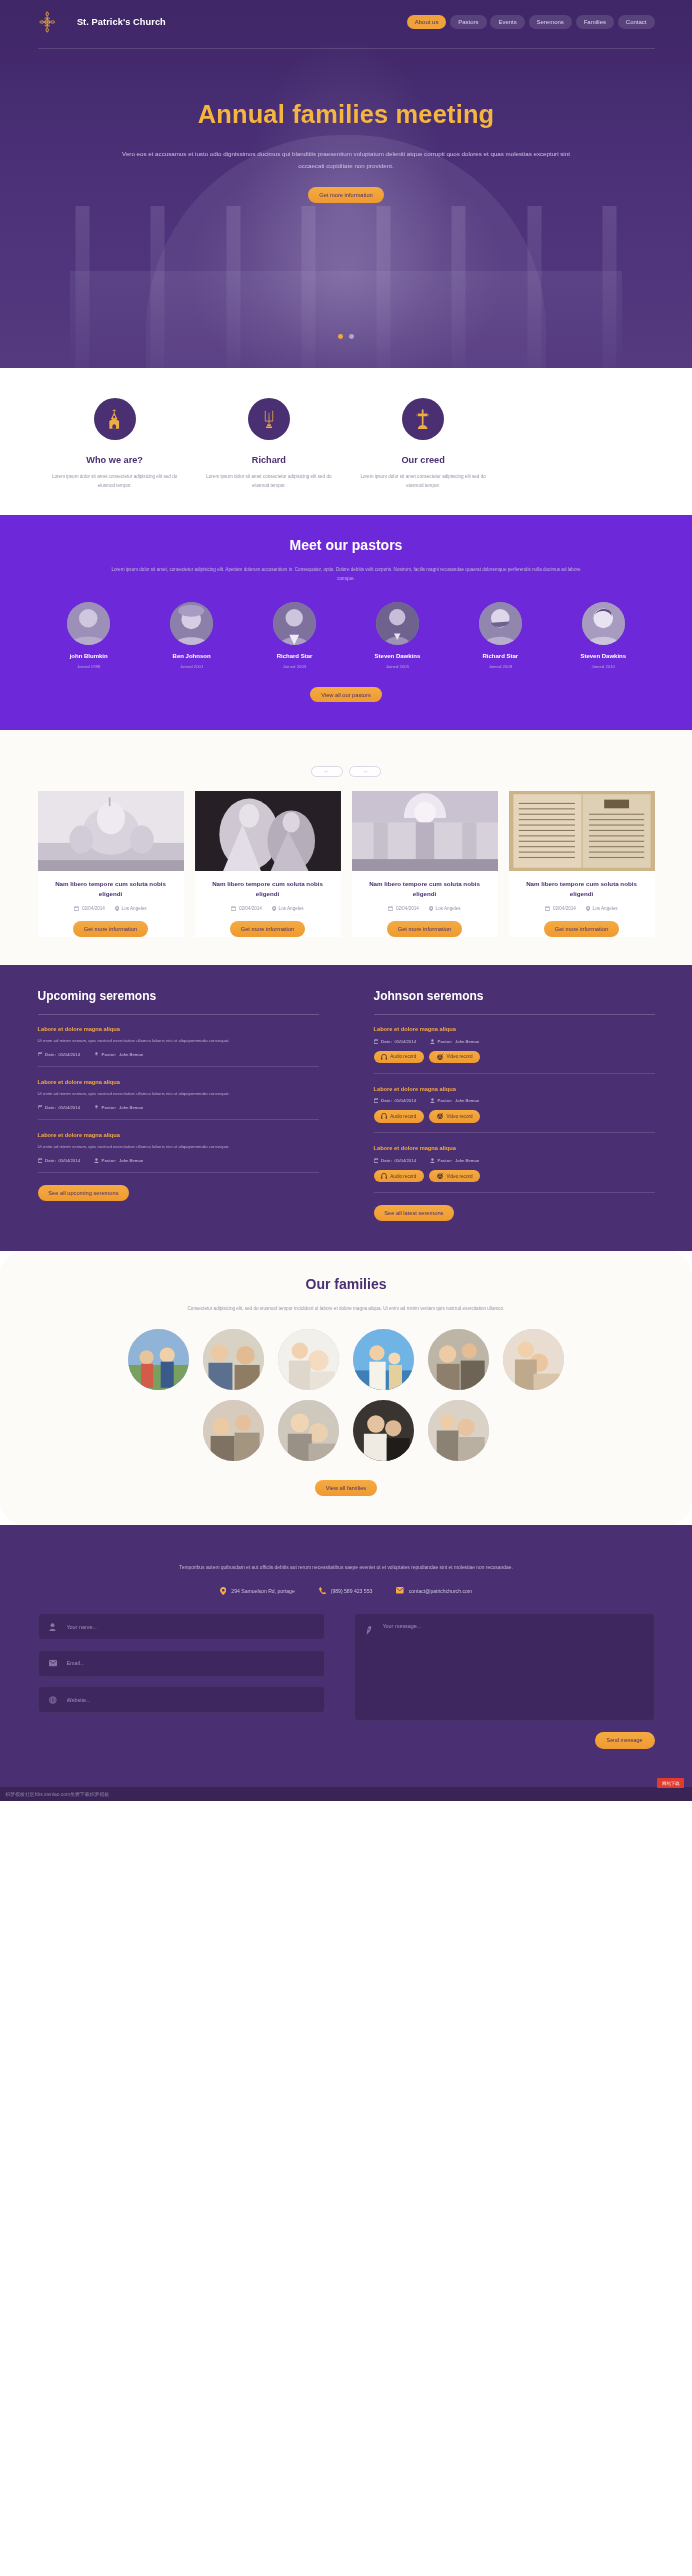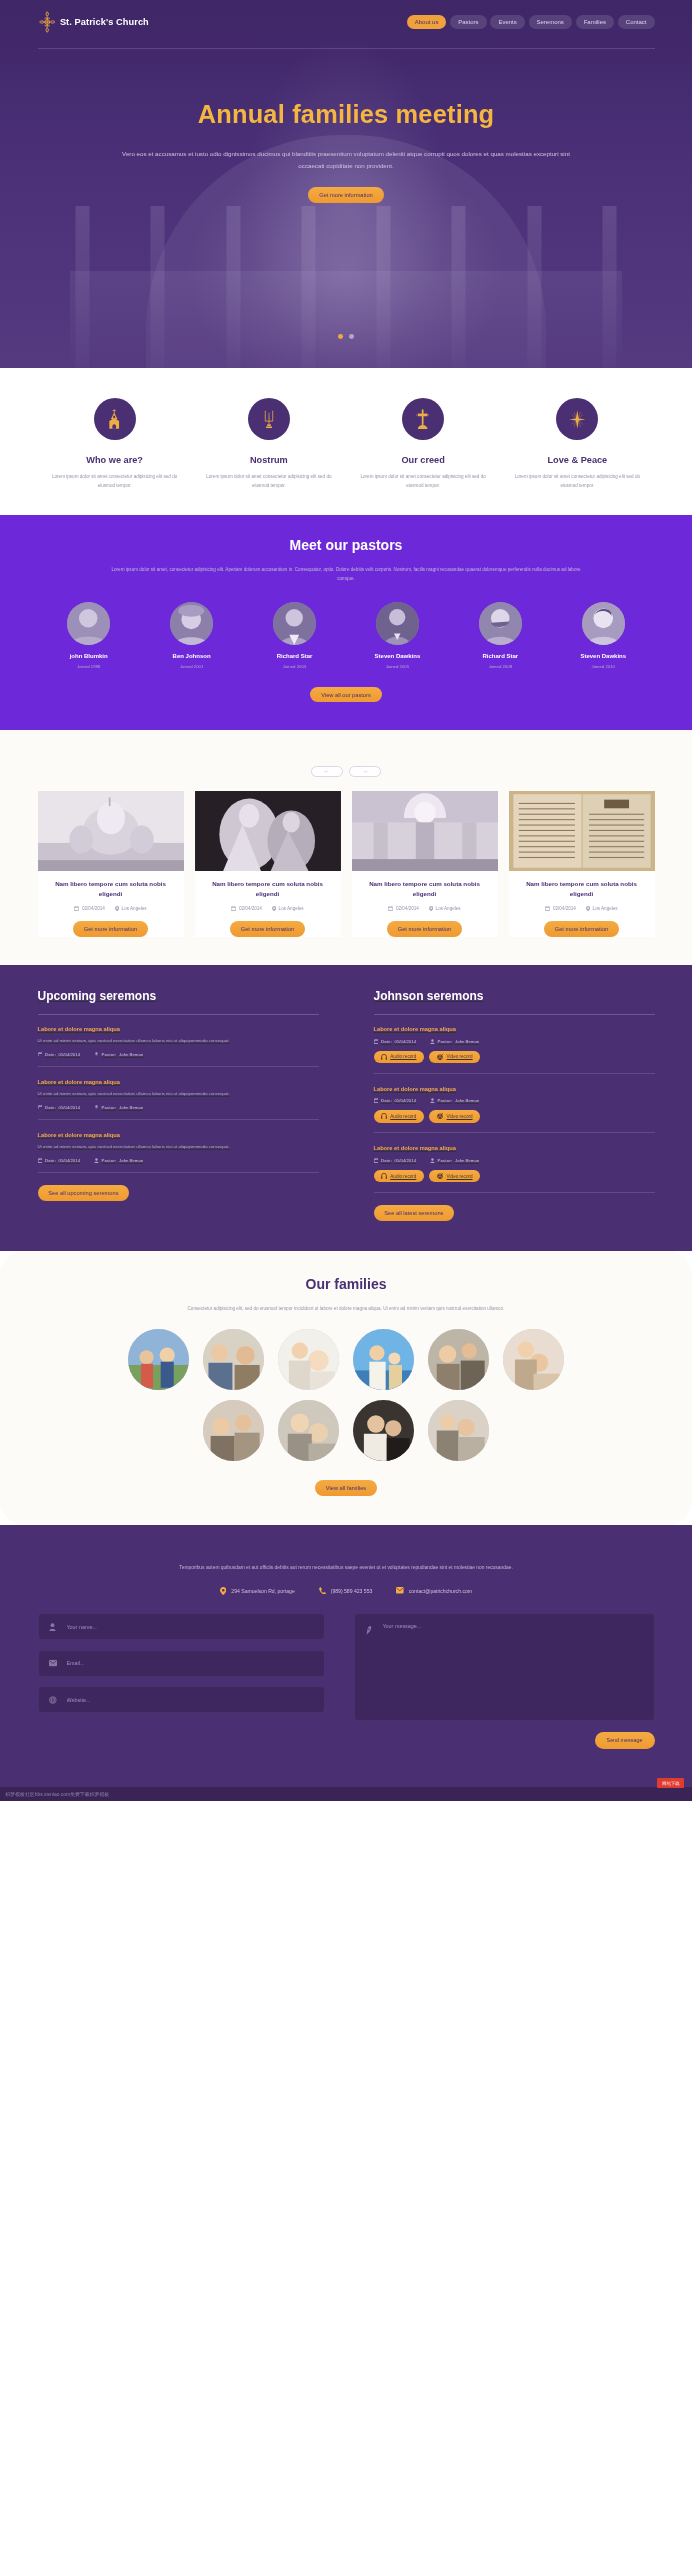--- a/index.html
+++ b/index.html
@@ -46,21 +46,21 @@
     position:absolute; bottom:0; left:50%; transform:translateX(-50%);
     width: 541px; height: 162px; display:flex; justify-content:space-between;
     opacity:.25;
   }
   .hero-cols span { width: 14px; background: linear-gradient(180deg, rgba(225,218,240,.55), rgba(225,218,240,.10)); }
 
   .nav {
     position: relative; z-index: 4;
     height: 44px; display:flex; align-items:center;
   }
-  .brand { display:flex; align-items:center; gap:4px; }
+  .brand { display:flex; align-items:center; gap:21px; }
   .brand-mark { width:18.4px; height:24px; }
   .brand-name {
     color:#fff; font-size:9.2px; font-weight:bold; letter-spacing:0.1px;
     white-space: nowrap;
   }
   .menu { margin-left:auto; display:flex; gap:3.8px; }
   .menu a {
     display:block; padding:3.8px 8px; border-radius:8.7px;
     background: rgba(255,255,255,0.13);
     color:#ded6ec; font-size:6px; text-decoration:none;
@@ -128,21 +128,21 @@
   .event-card { width:146px; background:#fff; }
   .event-img { width:146px; height:80px; overflow:hidden; position:relative; }
   .event-body { padding:8.7px 5.4px 0; text-align:center; }
   .event-title { color:#4a2f72; font-size:6.2px; font-weight:bold; line-height:1.55; }
   .event-meta { margin-top:7.6px; color:#9b93ab; font-size:4.6px; display:flex; justify-content:center; gap:9.7px; align-items:center; }
   .event-meta span { display:inline-flex; align-items:center; gap:2.7px; }
   .event-cta { margin-top:9.7px; text-align:center; }
 
   
   .sermons { background:#4a2f72; padding:24px 0 30px; }
-  .sermon-cols { display:flex; justify-content:space-between;text-decoration:underline; }
+  .sermon-cols { display:flex; justify-content:space-between; }
   .sermon-col { width:281px; }
   .sermon-col h2 { color:#fff; font-size:12px; font-weight:bold; }
   .sermon-rule { height:0.5px; background:rgba(255,255,255,.2); margin:10.8px 0 0; }
   .sermon-item { padding:12px 0 9.7px; border-bottom:0.5px solid rgba(255,255,255,.14); }
   .sermon-item:last-of-type { border-bottom:0; }
   .sermon-title { color:#f4ab42; font-size:5.7px; font-weight:bold; }
   .sermon-desc { color:#b7abcc; font-size:4.3px; line-height:1.85; margin-top:4.9px; }
   .sermon-meta { margin-top:6.5px; display:flex; gap:14px; color:#cfc5de; font-size:4.3px; align-items:center; }
   .sermon-meta span { display:inline-flex; align-items:center; gap:2.7px; }
   .sermon-meta b { color:#b0a3c8; font-weight:bold; }
@@ -294,55 +294,40 @@
                 <path d="M22 4 C20.6 6 20.6 7.5 22 9 C23.4 7.5 23.4 6 22 4Z" fill="#f0ad45" stroke="none"></path>
                 <path d="M15 8 C13.9 9.5 13.9 10.8 15 12 C16.1 10.8 16.1 9.5 15 8Z" fill="#f0ad45" stroke="none"></path>
                 <path d="M8 9 L8 20 M22 9 L22 20 M15 12 L15 22"></path>
                 <path d="M8 20 L8 24 L22 24 L22 20"></path>
                 <path d="M15 22 L15 30"></path>
                 <rect x="11.5" y="30" width="7" height="3" fill="#f0ad45" stroke="none"></rect>
                 <rect x="9.5" y="34" width="11" height="3" fill="#f0ad45" stroke="none"></rect>
               </svg>
             </span>
           </div>
-          <div class="feat-title">Nostrum</div>
+          <div class="feat-title">Richard</div>
           <p class="feat-text">Lorem ipsum dolor sit amet consectetur adipisicing elit sed do eiusmod tempor.</p>
         </div>
 
         <div class="feature">
           <div class="feat-circle">
             <span>
               <svg width="17.3" height="23" viewBox="0 0 32 42" fill="#f0ad45">
                 <path d="M14.4 3 L17.6 3 L17.6 31 L14.4 31 Z"></path>
                 <path d="M16 1.5 C14.6 3 14.6 4.6 16 6 C17.4 4.6 17.4 3 16 1.5Z"></path>
                 <path d="M7 10 L25 10 L25 15 L7 15 Z"></path>
                 <path d="M5.6 10.6 C4.4 12 4.4 13 5.6 14.4 Z M26.4 10.6 C27.6 12 27.6 13 26.4 14.4Z"></path>
                 <path d="M16 31 C11 31 7 34.2 7 38.5 L25 38.5 C25 34.2 21 31 16 31Z"></path>
               </svg>
             </span>
           </div>
           <div class="feat-title">Our creed</div>
           <p class="feat-text">Lorem ipsum dolor sit amet consectetur adipisicing elit sed do eiusmod tempor.</p>
         </div>
 
-        <div class="feature">
-          <div class="feat-circle">
-            <span>
-              <svg width="20.6" height="23" viewBox="0 0 38 42">
-                <path d="M19 4 L21.6 19 L34 21 L21.6 23 L19 38 L16.4 23 L4 21 L16.4 19 Z" fill="#f0ad45"></path>
-                <g stroke="#f0ad45" stroke-width="0.7" opacity=".8">
-                  <path d="M13 7 L17 19 M25 7 L21 19 M13 35 L17 23 M25 35 L21 23"></path>
-                  <path d="M9 12 L16 19.5 M29 12 L22 19.5 M9 30 L16 22.5 M29 30 L22 22.5"></path>
-                </g>
-              </svg>
-            </span>
-          </div>
-          <div class="feat-title">Love &amp; Peace</div>
-          <p class="feat-text">Lorem ipsum dolor sit amet consectetur adipisicing elit sed do eiusmod tempor.</p>
-        </div>
 
       </div>
     </div>
   </section>
 
   <section class="pastors">
     <div class="container">
       <h2 class="sec-title-light">Meet our pastors</h2>
       <p class="sec-sub-light">Lorem ipsum dolor sit amet, consectetur adipisicing elit. Aperiam dolorum accusantium in. Consequatur, optio. Dolore debitis velit corporis. Nostrum, facilis magni recusandae quaerat doloremque perferendis nulla ducimus ad labore cumque.</p>
 

